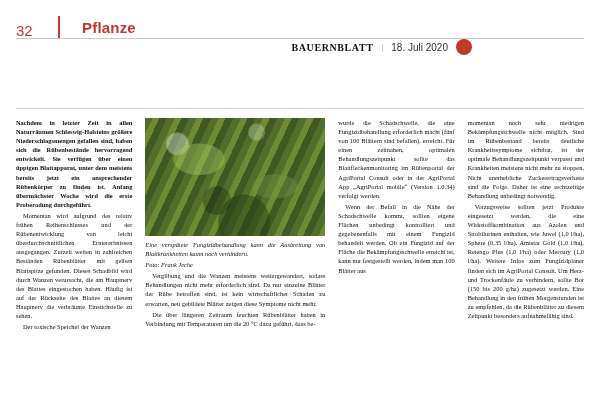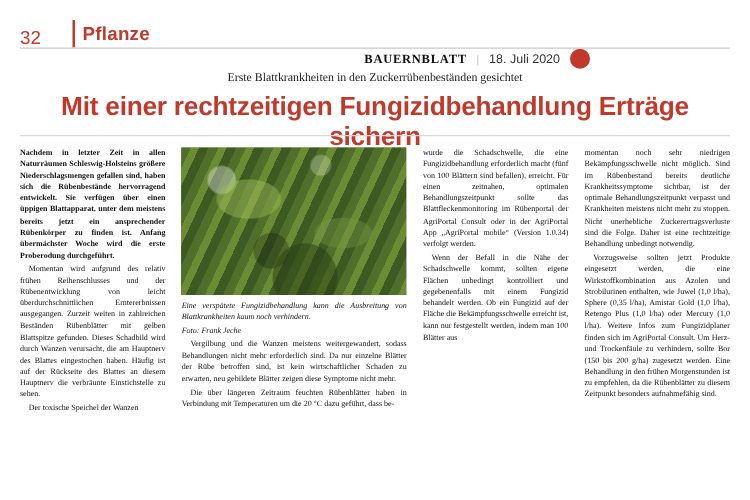--- a/index.html
+++ b/index.html
@@ -30,21 +30,21 @@
     font-family: "Liberation Sans", sans-serif;
     font-size: 15px;
     color: #c0392b;
     font-weight: 400;
     line-height: 1;
     padding-top: 6px;
     width: 26px;
   }
   .rubrik-bar {
     border-left: 2px solid #c0392b;
-    padding-left: 6px;
+    padding-left: 22px;
     height: 22px;
     display: flex;
     align-items: center;
   }
   .rubrik {
     font-family: "Liberation Sans", sans-serif;
     font-size: 15px;
     font-weight: bold;
     color: #c0392b;
     letter-spacing: 0.2px;
@@ -193,22 +193,20 @@
     </div>
     <div class="masthead-right">
       <span class="brandname">BAUERNBLATT</span>
       <span class="sep-dot">|</span>
       <span class="issuedate">18. Juli 2020</span>
       <span class="logo-dot"></span>
     </div>
   </div>
   <div class="rule-top"></div>
 
-  <div class="kicker">Erste Blattkrankheiten in den Zuckerrübenbeständen gesichtet</div>
-  <div class="headline">Mit einer rechtzeitigen Fungizidbehandlung Erträge sichern</div>
   <div class="rule-head"></div>
 
   <div class="cols">
 
     <div class="col">
       <p class="lead">Nachdem in letzter Zeit in allen Naturräumen Schleswig-Holsteins größere Niederschlagsmengen gefallen sind, haben sich die Rübenbestände hervorragend entwickelt. Sie verfügen über einen üppigen Blattapparat, unter dem meistens bereits jetzt ein ansprechender Rübenkörper zu finden ist. Anfang übermächster Woche wird die erste Proberodung durchgeführt.</p>
       <p class="indent">Momentan wird aufgrund des relativ frühen Reihenschlusses und der Rübenentwicklung von leicht überdurchschnittlichen Erntererbnissen ausgegangen. Zurzeit weiten in zahlreichen Beständen Rübenblätter mit gelben Blattspitze gefunden. Dieses Schadbild wird durch Wanzen verursacht, die am Hauptnerv des Blattes eingestochen haben. Häufig ist auf der Rückseite des Blattes an diesem Hauptnerv die verbräunte Einstichstelle zu sehen.</p>
       <p class="indent">Der toxische Speichel der Wanzen</p>
     </div>
 

